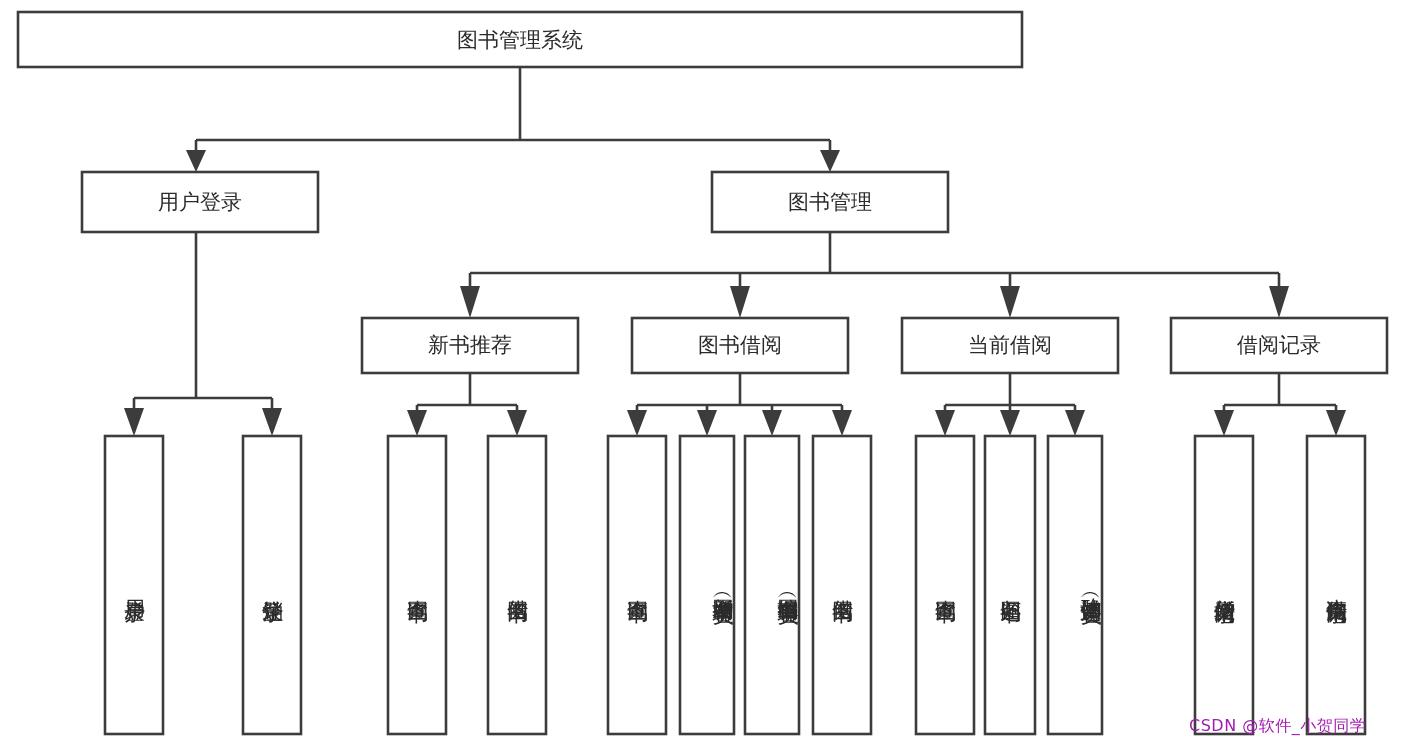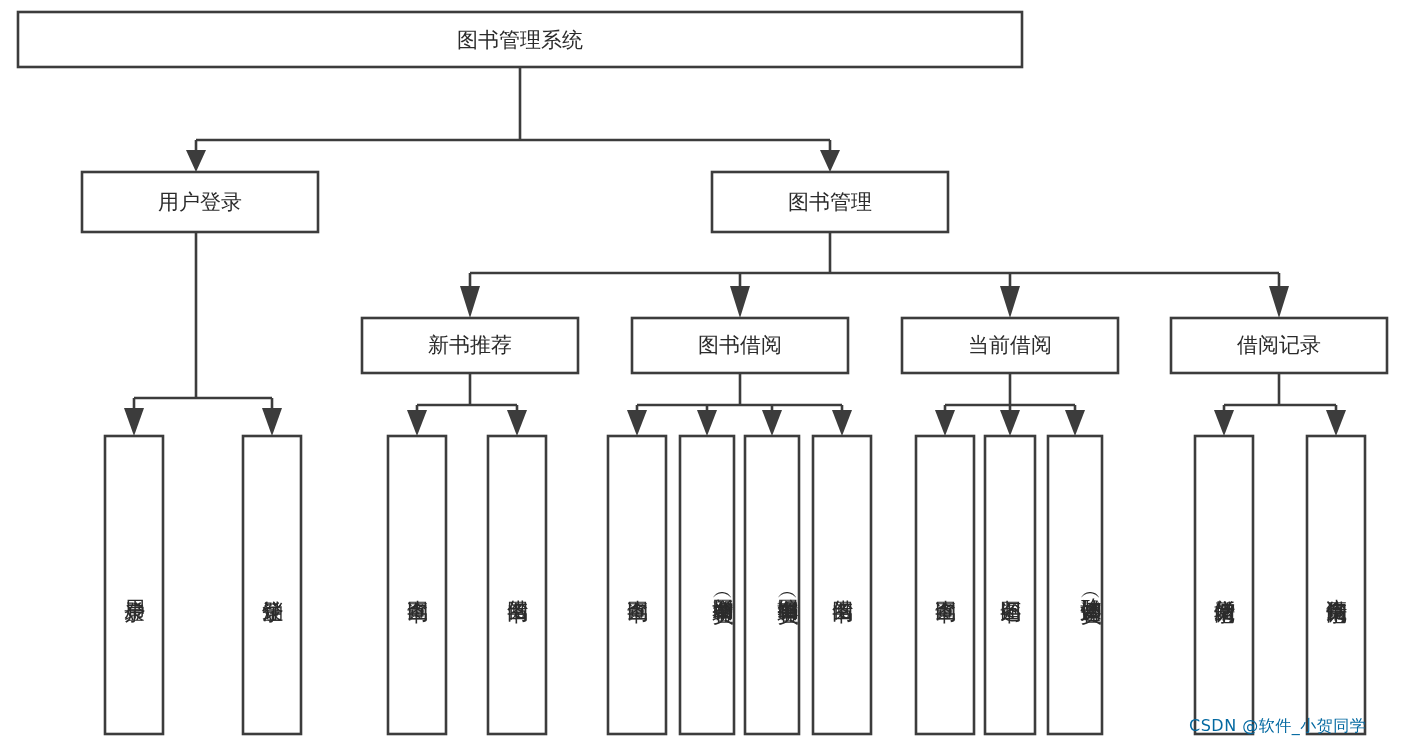--- a/index.html
+++ b/index.html
@@ -62,21 +62,21 @@
     letter-spacing: 1px;
     white-space: nowrap;
     pointer-events: none;
   }
   .watermark {
     position: absolute;
     left: 1189px;
     top: 716px;
     font-family: "DejaVu Sans", "Liberation Sans", sans-serif;
     font-size: 16px;
-    color: #0369a1;
+    color: #a21caf;
     white-space: nowrap;
     letter-spacing: 0.5px;
   }
 </style>
 </head>
 <body>
 
 <div id="diagram-root">
 
   <svg class="flow" viewBox="0 0 1405 747" xmlns="http://www.w3.org/2000/svg">

